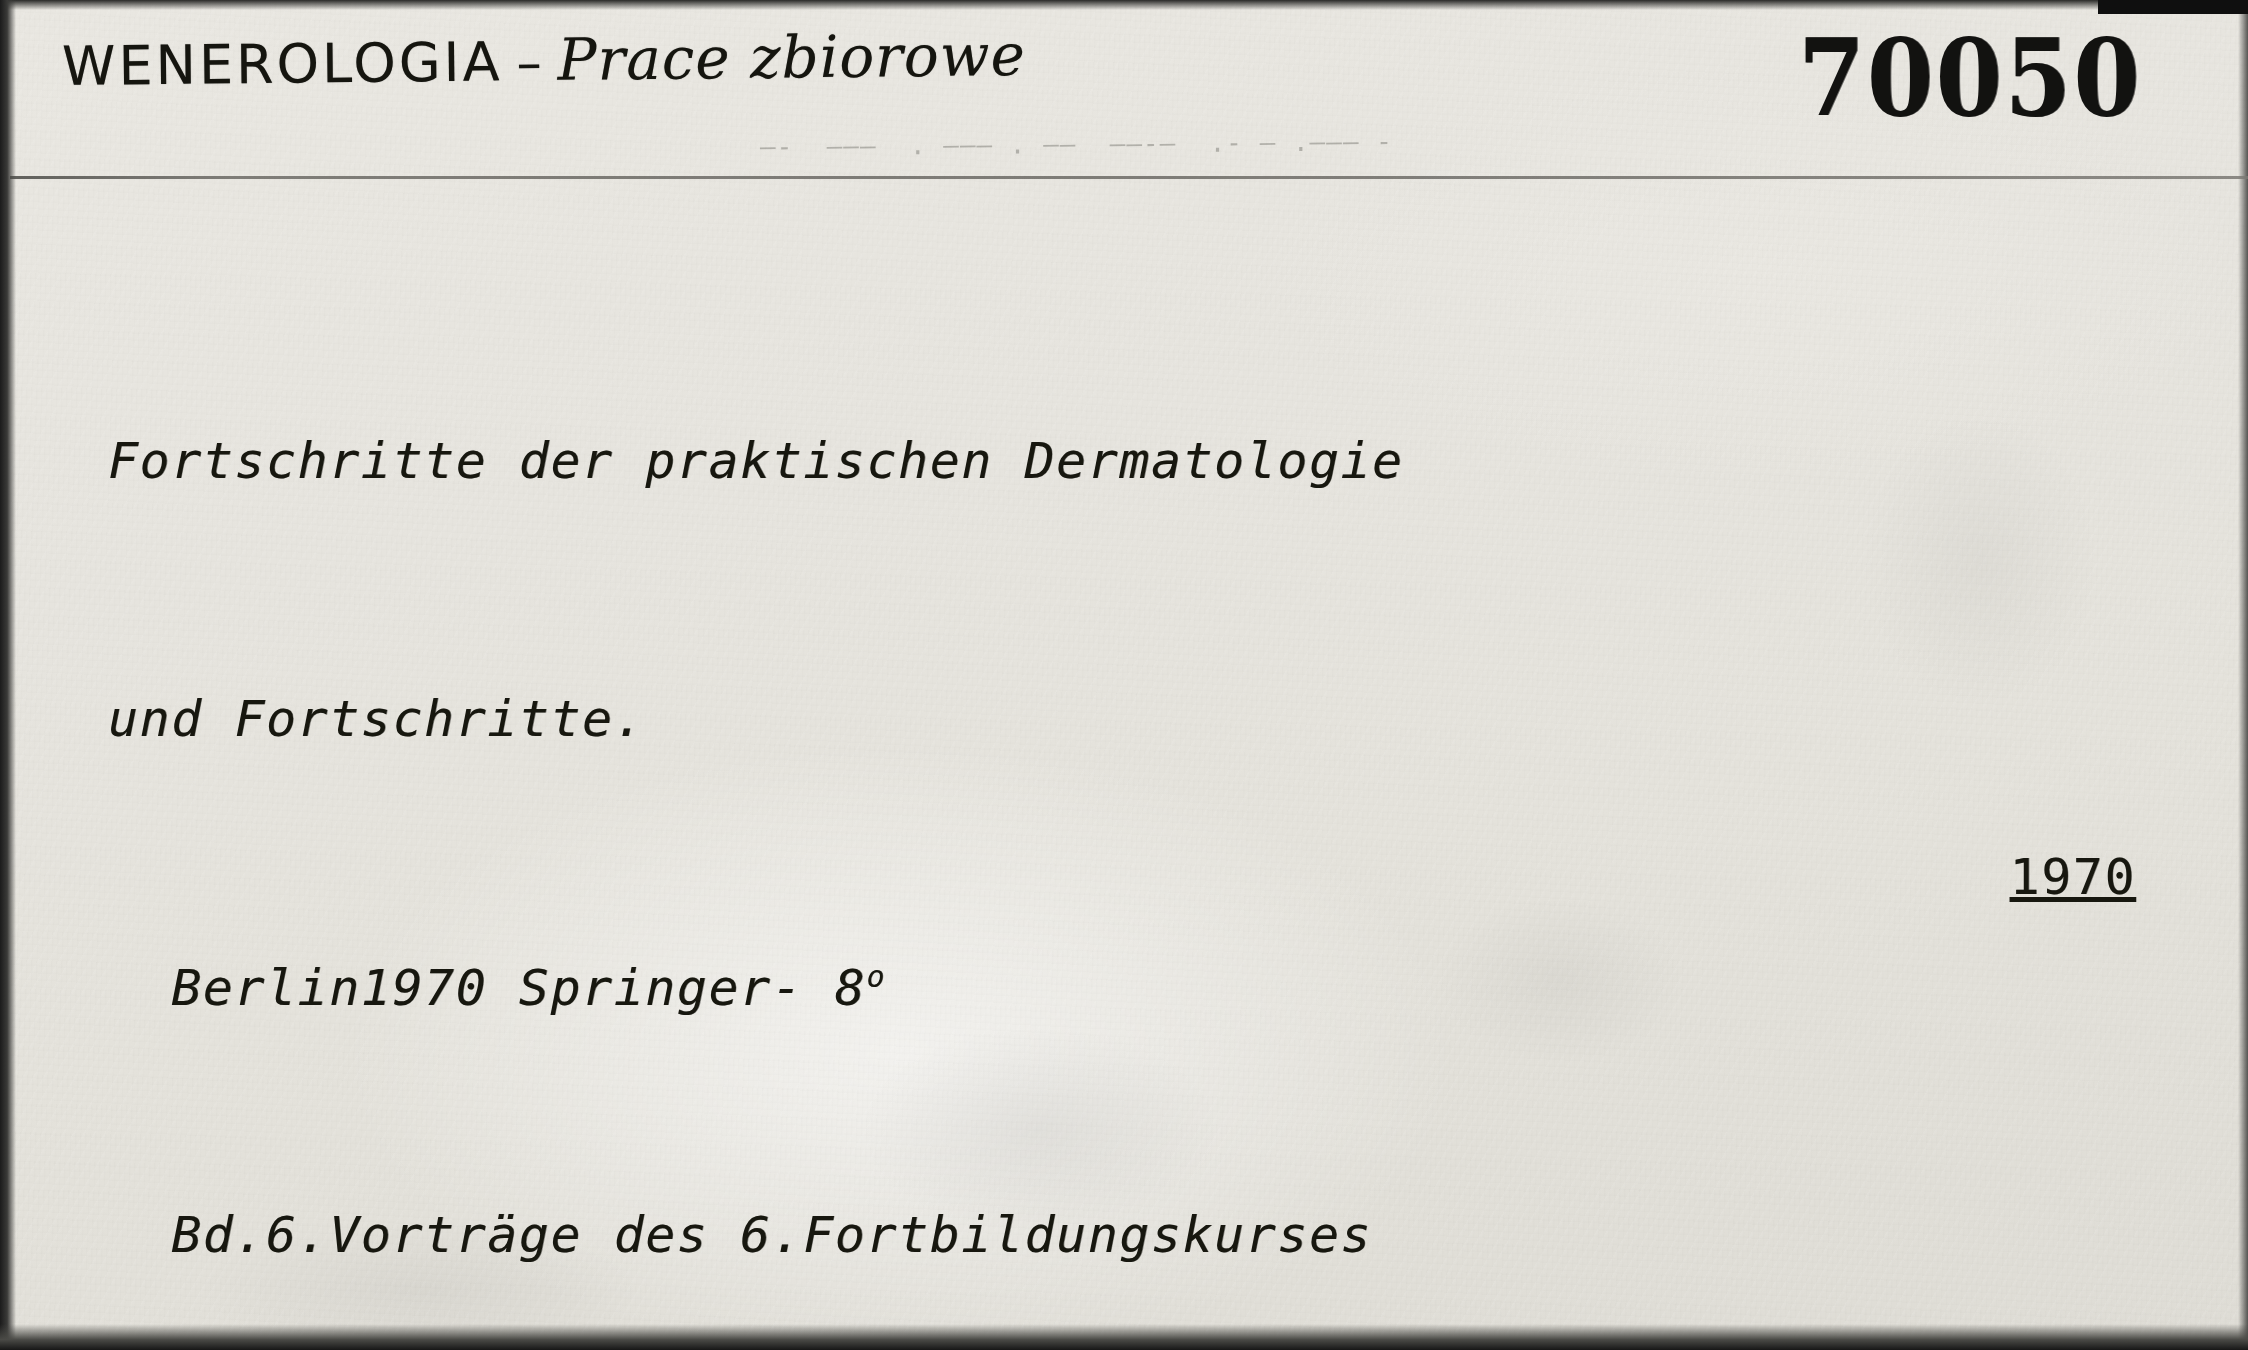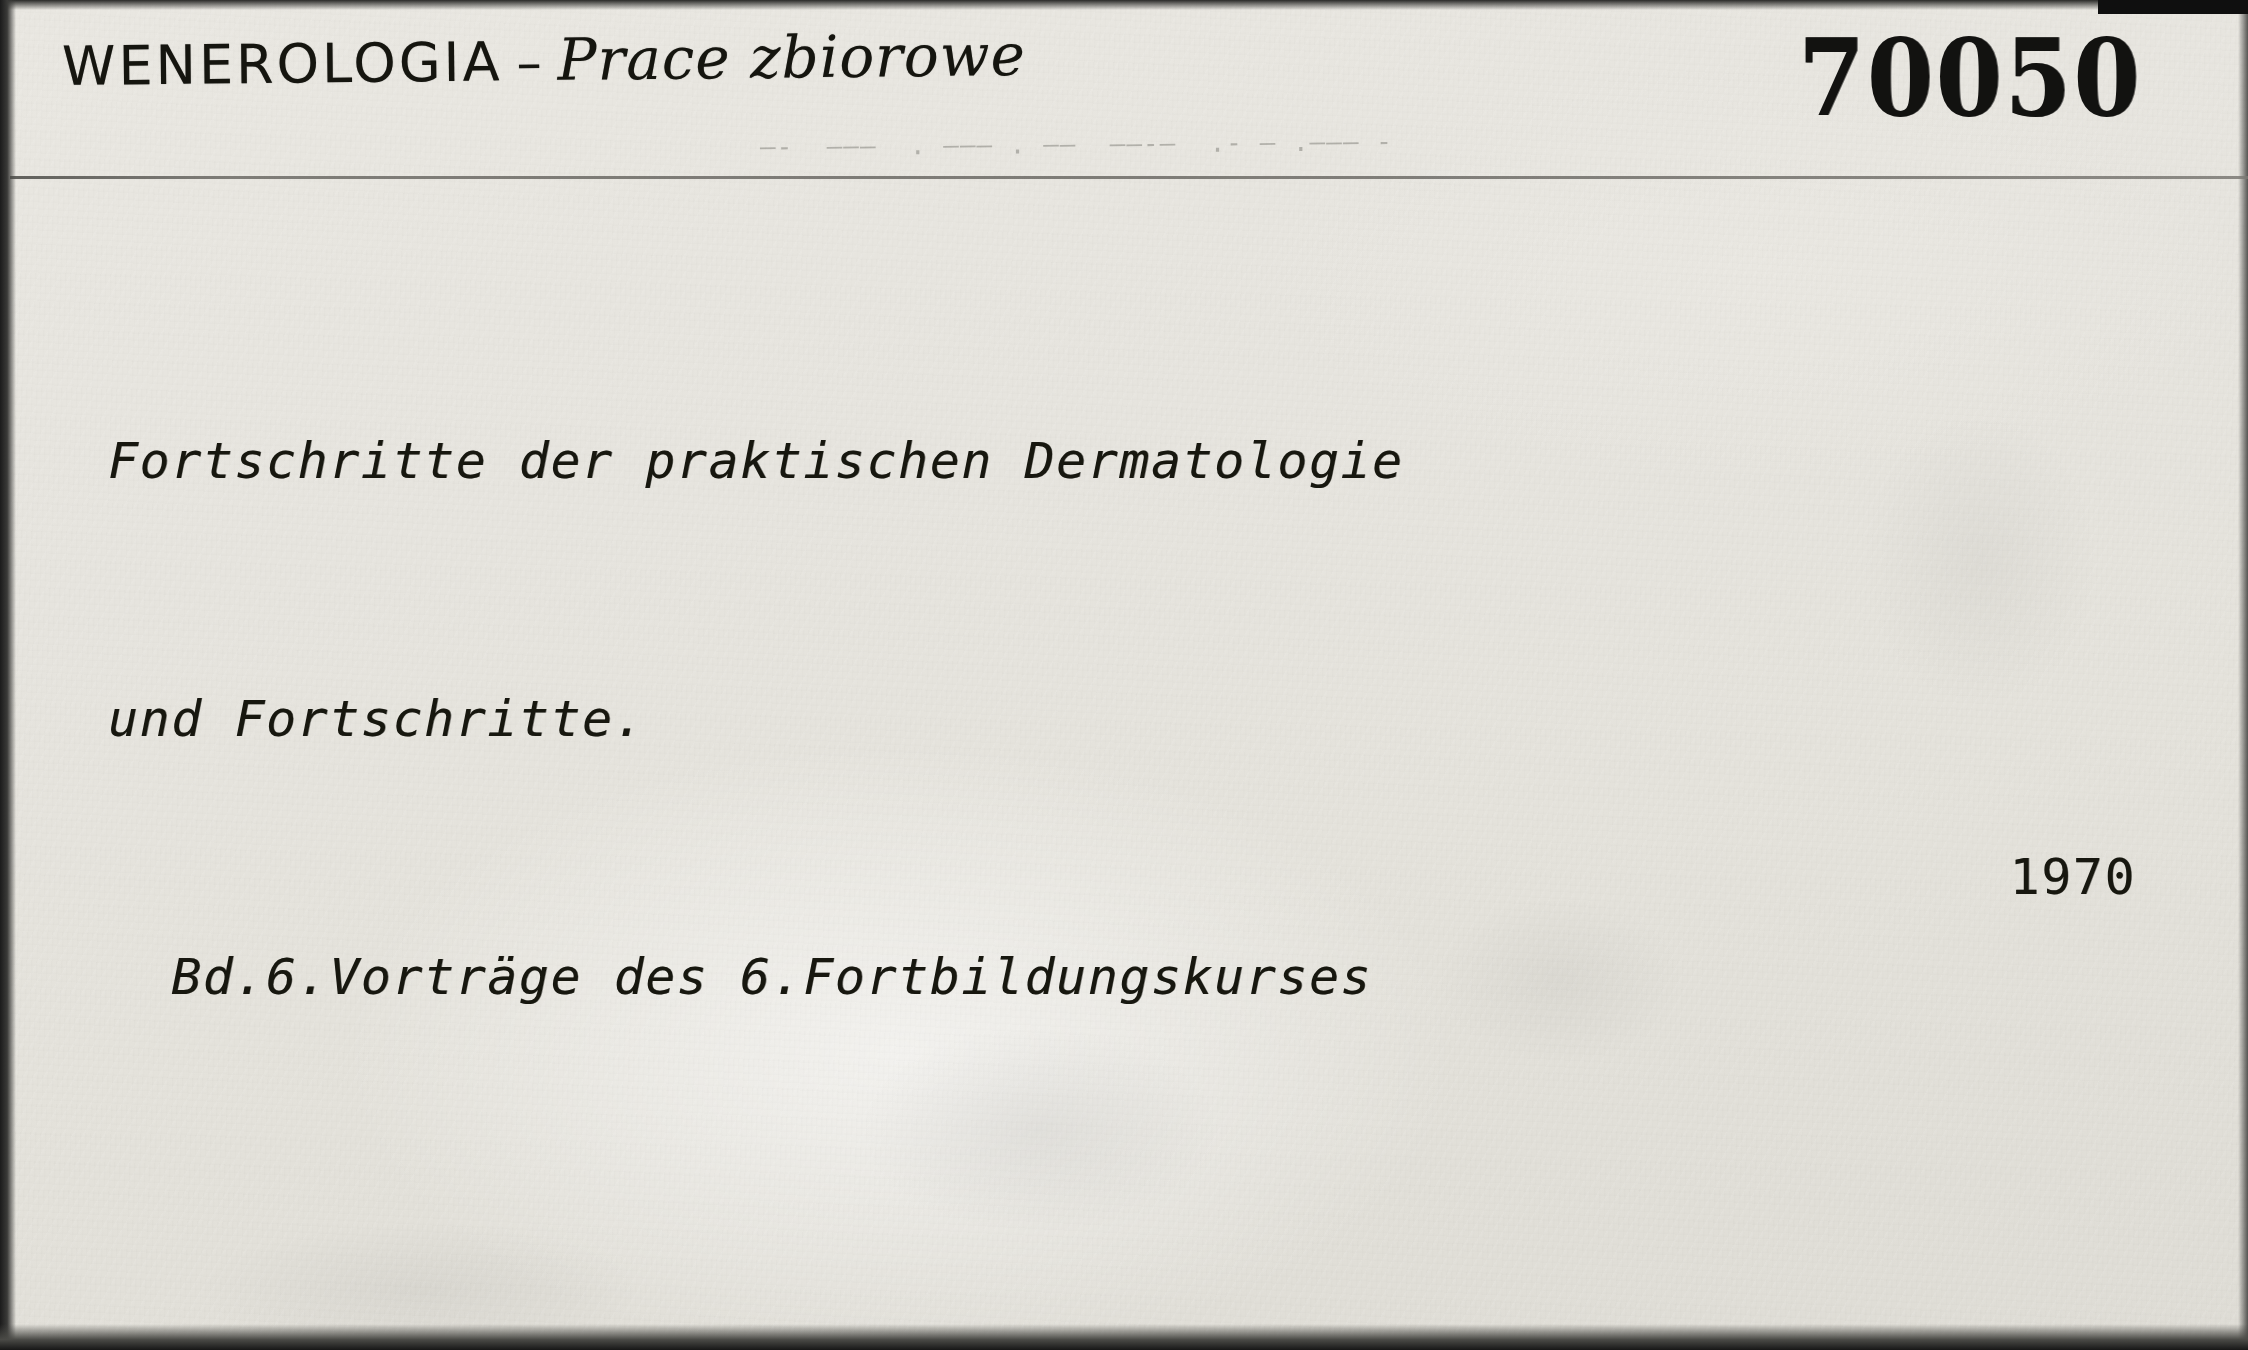--- a/index.html
+++ b/index.html
@@ -152,20 +152,21 @@
 
   #year-right {
     position: absolute;
     right: 112px;
     top: 848px;
     font-family: "DejaVu Sans Mono", monospace;
     font-size: 50px;
     letter-spacing: 1.5px;
     color: #17170f;
     text-shadow: 0.6px 0 0 rgba(20,20,16,.45);
+    text-decoration: underline;
   }
 
   
   #ghost {
     position: absolute;
     left: 760px;
     top: 128px;
     width: 820px;
     height: 40px;
     font-family: "DejaVu Sans Mono", monospace;
@@ -198,20 +199,21 @@
 
   <div id="catalog-number">70050</div>
 
   <div id="ghost">—-  ———  . ——— . ——  ——-—  .- — .——— -</div>
 
   <div id="rule"></div>
 
   <div id="typed">
     <div class="line">Fortschritte der praktischen Dermatologie</div>
     <div class="line">und Fortschritte.</div>
+    <div class="line"><span>  Berlin1970 Springer- 8</span><span class="sup">o</span></div>
     <div class="line">  Bd.6.Vorträge des 6.Fortbildungskurses</div>
     
     
     
     
     
   </div>
 
   <div id="year-right">1970</div>
 

